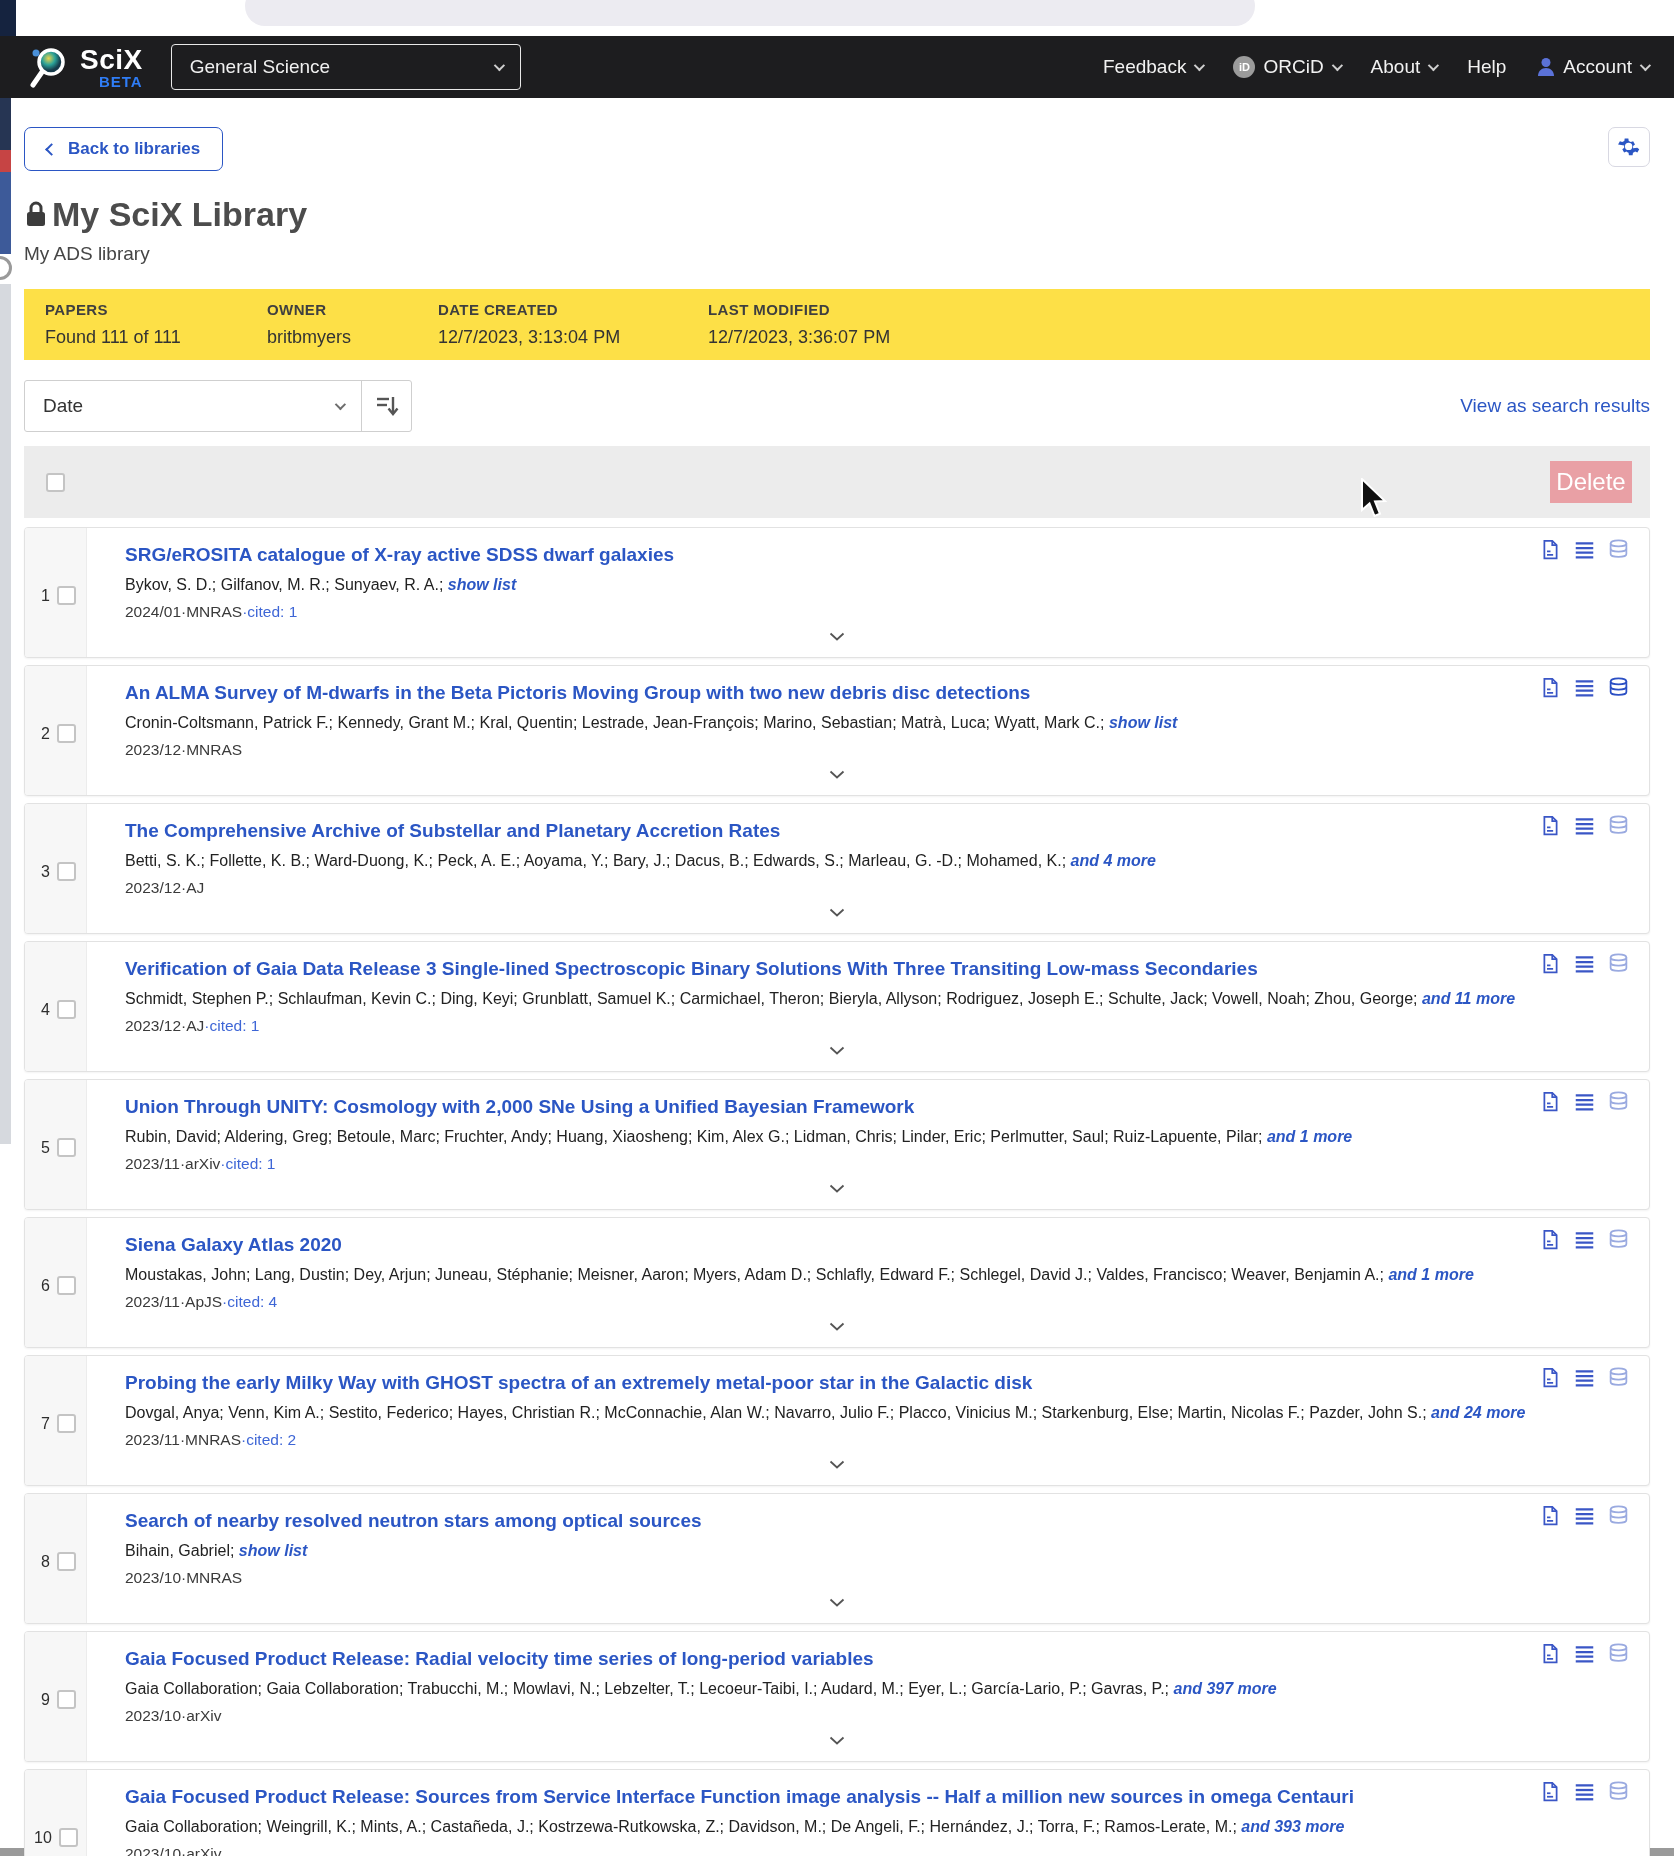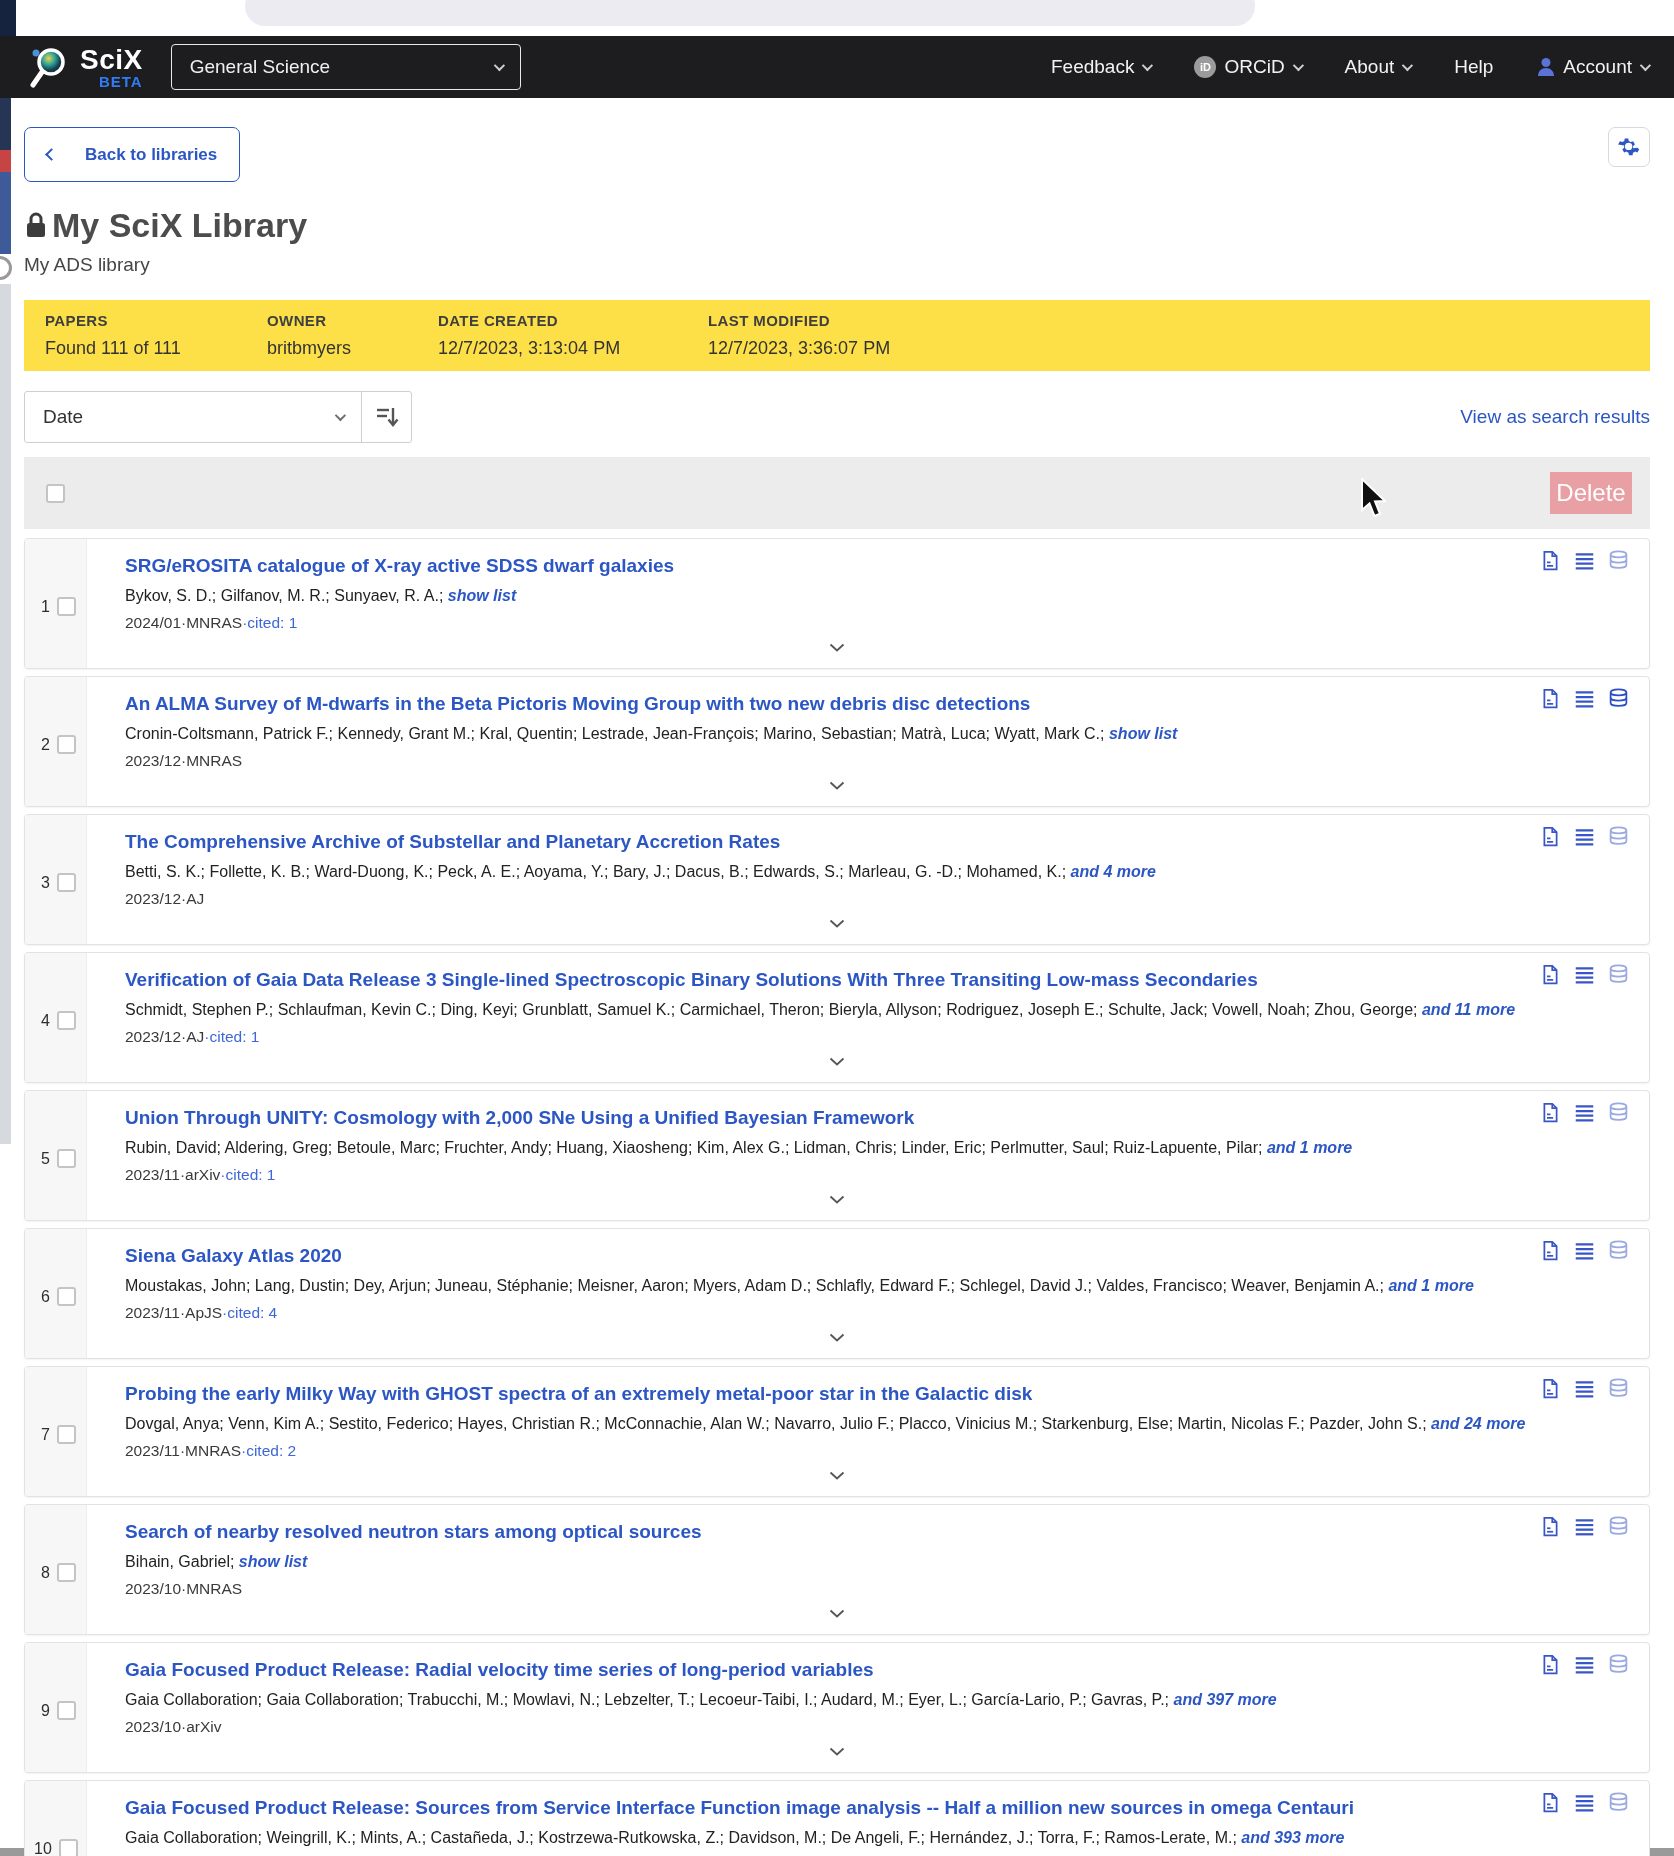--- a/index.html
+++ b/index.html
@@ -26,33 +26,33 @@
   
   .navbar { height:62px; background:#1d1d1f; display:flex; align-items:center;
     padding:0 26px; color:#f2f2f2; position:relative; z-index:2; }
   .logo { display:flex; align-items:center; gap:10px; }
   .logo-text { line-height:1; }
   .logo-scix { color:#fff; font-size:28px; font-weight:bold; letter-spacing:.5px; }
   .logo-beta { color:#2f7df6; font-size:15px; font-weight:bold; text-align:right; letter-spacing:1px; }
   .disc-select { margin-left:28px; width:350px; height:46px; border:1px solid #e8e8e8;
     border-radius:4px; display:flex; align-items:center; justify-content:space-between;
     padding:0 18px; font-size:19px; color:#f0f0f0; background:transparent; cursor:pointer; }
-  .nav-menu { margin-left:auto; display:flex; align-items:flex-end; gap:44px; font-size:19px; }
+  .nav-menu { margin-left:auto; display:flex; align-items:flex-end; gap:31px; font-size:19px; }
   .nav-item { display:flex; align-items:center; gap:8px; cursor:pointer; }
   .chev { width:8px; height:8px; border-right:2px solid #cfcfcf; border-bottom:2px solid #cfcfcf;
     transform:rotate(45deg) translateY(-2px); display:inline-block; }
   .chev.dark { border-color:#6d6d6d; }
   .orcid-badge { width:22px; height:22px; border-radius:50%; background:#9b9b9b; color:#fff;
     font-size:11px; font-weight:bold; display:flex; align-items:center; justify-content:center; }
 
   
   .page { padding:0 24px; position:relative; z-index:1; }
   .back-row { margin-top:29px; display:flex; justify-content:space-between; align-items:flex-start; }
-  .back-btn { height:55px; padding:0 22px; border:1px solid #2b56c4; border-radius:7px;
-    color:#2b56c4; font-size:17px; font-weight:bold; display:flex; align-items:center; gap:29px;
+  .back-btn { height:44px; padding:0 22px; border:1px solid #2b56c4; border-radius:7px;
+    color:#2b56c4; font-size:17px; font-weight:bold; display:flex; align-items:center; gap:12px;
     background:#fff; cursor:pointer; }
   .chev-left { width:9px; height:9px; border-left:2px solid #2b56c4; border-bottom:2px solid #2b56c4;
     transform:rotate(45deg); display:inline-block; }
   .gear-btn { width:42px; height:40px; border:1px solid #d8d8e2; border-radius:7px; background:#fff;
     display:flex; align-items:center; justify-content:center; cursor:pointer; }
 
   .title-row { margin-top:22px; display:flex; align-items:center; gap:4px; height:42px; }
   .page-title { font-size:34px; font-weight:bold; color:#4c4c4c; }
   .subtitle { margin-top:8px; font-size:19px; color:#454545; height:26px; }
 

